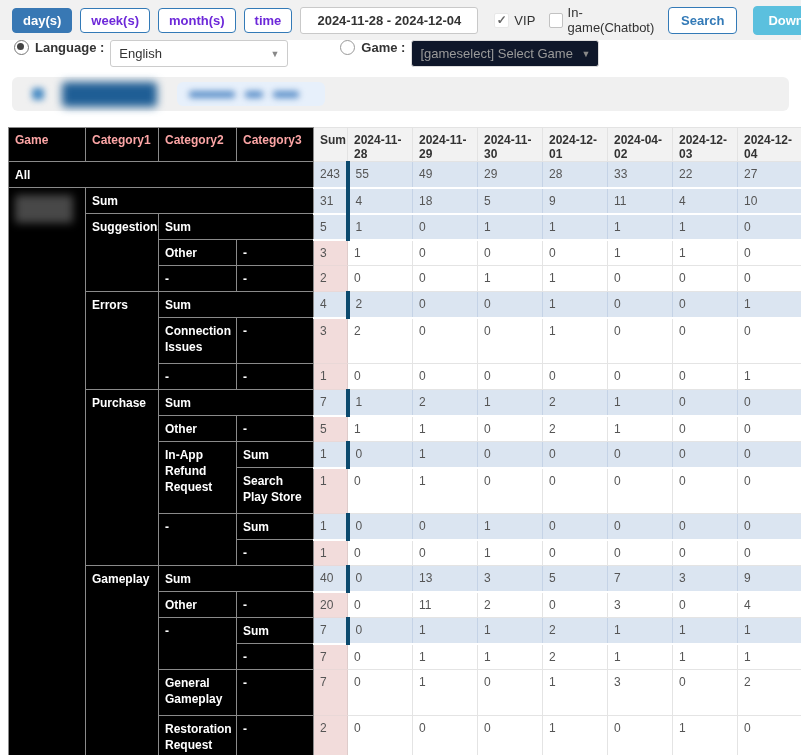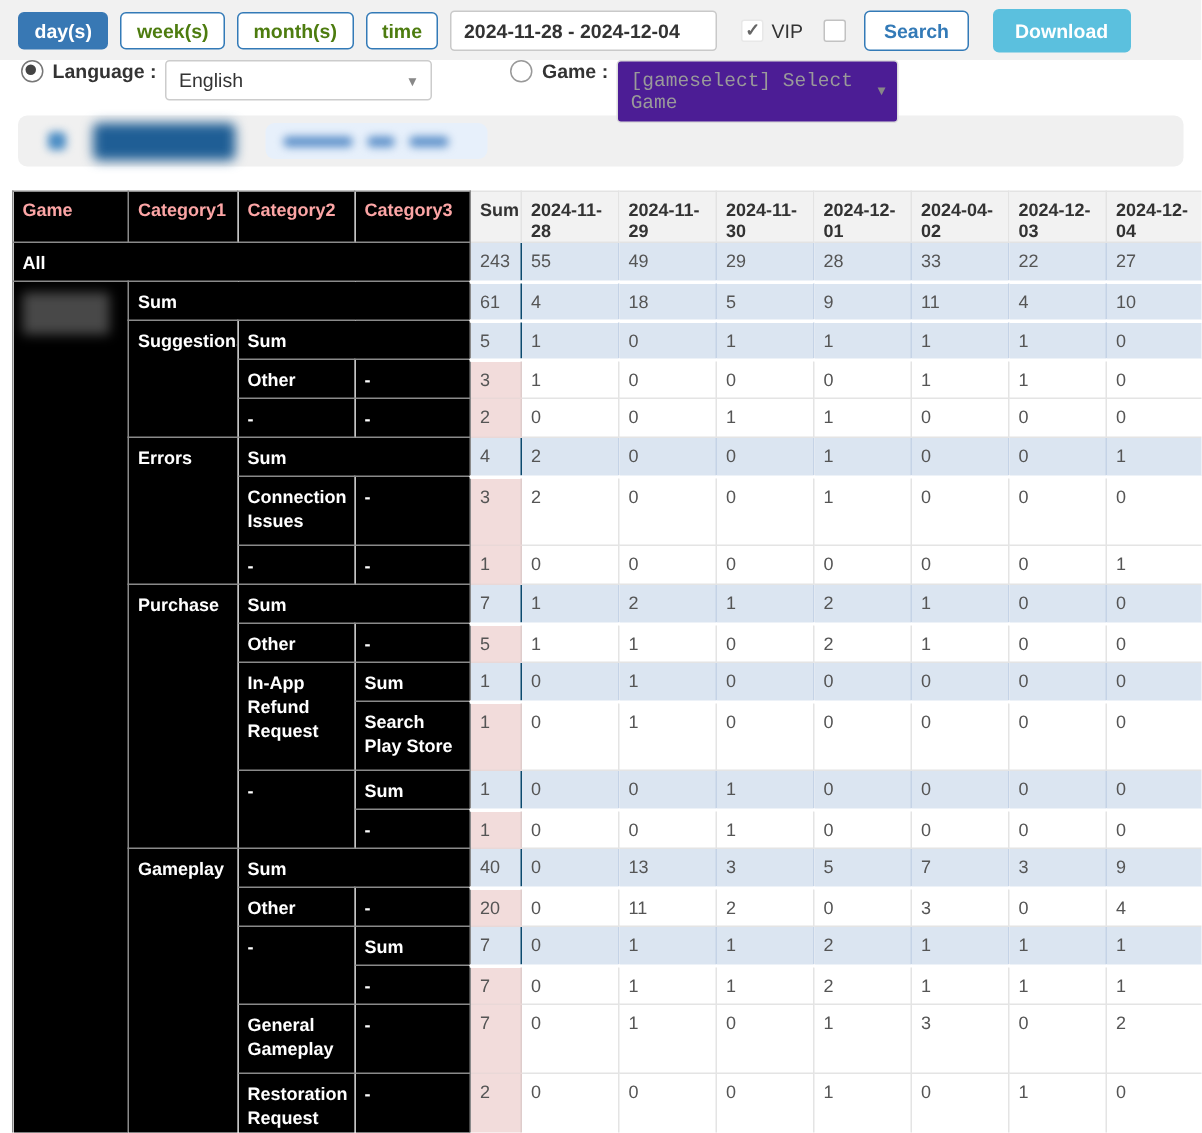--- a/index.html
+++ b/index.html
@@ -7,27 +7,27 @@
     width:801px;height:755px;overflow:hidden;background:#fff;
     font-family:"Liberation Sans",sans-serif;position:relative;
   }
   
   .topbar{
     background:#f1f1f1;height:40px;display:flex;align-items:center;
     gap:8px;padding-left:12px;box-sizing:border-box;
   }
   .pbtn{
     font-family:"Liberation Sans",sans-serif;font-size:13px;font-weight:bold;
-    color:#4d7c0f;background:#fff;border:1px solid #337ab7;border-radius:4px;
+    color:#6d28d9;background:#fff;border:1px solid #337ab7;border-radius:4px;
     padding:4px 10px;cursor:pointer;
   }
   .pbtn.active{background:#3878b4;color:#fff;border-color:#3878b4;}
   .date-input{
     font-family:"Liberation Sans",sans-serif;font-size:13px;font-weight:bold;color:#333;
-    border:1px solid #c9c9c9;border-radius:3px;padding:5px 8px;width:160px;background:#fff;
+    border:1px solid #c9c9c9;border-radius:3px;padding:5px 8px;width:160px;background:#fff;text-align:center;
   }
   .chk{display:inline-flex;align-items:center;gap:5px;font-size:13px;color:#333;}
   .box{
     width:13px;height:13px;border:1px solid #c2c2c2;background:#fff;border-radius:2px;
     display:inline-flex;align-items:center;justify-content:center;
     font-size:12px;color:#666;font-weight:bold;line-height:1;
   }
   .box .mark{visibility:hidden;}
   .box.checked{border-color:#e8e8e8;}
   .box.checked .mark{visibility:visible;}
@@ -46,21 +46,21 @@
   .radio{width:13px;height:13px;border-radius:50%;border:1px solid #999;background:#fff;position:relative;display:inline-block;}
   .radio.sel{border-color:#777;}
   .radio.sel::after{content:"";position:absolute;left:2px;top:2px;width:7px;height:7px;border-radius:50%;background:#444;}
   .flabel{font-size:13px;font-weight:bold;color:#333;}
   .select{
     display:flex;align-items:center;justify-content:space-between;
     border:1px solid #ccc;border-radius:3px;background:#fff;
     font-size:13px;color:#333;padding:5px 8px;width:160px;cursor:pointer;
   }
   .select .caret{font-size:9px;color:#888;}
-  .select.disabled{background:#4c1d95;border-color:#ddd;color:#9a9a9a;width:170px;font-family:Liberation Mono, monospace;}
+  .select.disabled{background:#0f172a;border-color:#ddd;color:#9a9a9a;width:170px;}
   .gamegap{width:40px;}
   
   .blurbar{
     margin:2px 12px 0 12px;background:#f0f0f0;border-radius:6px;height:34px;
     display:flex;align-items:center;gap:0;padding-left:20px;box-sizing:border-box;
   }
   .blur-ico{width:12px;height:12px;background:#4a8cc4;border-radius:3px;filter:blur(3px);}
   .blur-btn{width:95px;height:25px;background:#1f5e95;border-radius:4px;filter:blur(4px);margin-left:18px;}
   .blur-pill{
     width:148px;height:24px;background:#e7f0fb;border-radius:6px;margin-left:20px;
@@ -71,21 +71,21 @@
   
   .tablewrap{margin:16px 0 0 8px;}
   table{border-collapse:collapse;table-layout:fixed;font-size:12px;width:794px;border:1px solid #555;}
   td{padding:5px 6px 0 6px;vertical-align:top;box-sizing:border-box;overflow:hidden;}
   tr{height:26px;}
   tr.tall{height:46px;margin-left:33px;}
   tr.hdr{height:28px;}
   td.hb{background:#000;color:#fca5a5;font-weight:bold;border:1px solid #8a8a8a;}
   td.hg{background:#f2f2f2;color:#333;font-weight:bold;border:1px solid #e3e3e3;}
   td.cat{background:#000;color:#fff;font-weight:bold;border:1px solid #8a8a8a;line-height:1.35;}
-  td.sb{background:#dbe5f1;color:#555;border-right:1px solid #0c4a6e;border-bottom:2px solid #fff;}
+  td.sb{background:#dbe5f1;color:#555;border-right:4px solid #0c4a6e;border-bottom:2px solid #fff;}
   td.sp{background:#f2dcdb;color:#555;border-right:1px solid #decccb;border-bottom:1px solid #e9d8d7;}
   td.vb{background:#dbe5f1;color:#555;border-right:1px solid #c5d3e6;border-bottom:2px solid #fff;}
   td.vw{background:#fff;color:#555;border-right:1px solid #e4e4e4;border-bottom:1px solid #e4e4e4;}
   .blur-name{width:58px;height:28px;background:#484848;border-radius:2px;filter:blur(4px);margin-top:2px;}
 </style>
 </head>
 <body>
 
 <div class="topbar">
   <span style="display:inline-flex;gap:8px;">
@@ -98,20 +98,21 @@
   <span class="chk" style="margin-left:8px;">
     <span class="box checked">
         <span class="mark">✓</span>
       </span>
     <span>VIP</span>
   </span>
   <span class="chk" style="margin-left:6px;">
     <span class="box">
         <span class="mark">✓</span>
       </span>
+    <span>In-game(Chatbot)</span>
   </span>
   <button class="btn-search">Search</button>
   <button class="btn-download">Download</button>
 </div>
 
 <div class="filterbar">
   <span class="radio sel"></span>
   <span class="flabel">Language :</span>
   <span class="select">
     <span>English</span>
@@ -176,21 +177,21 @@
           <td class="vb">28</td>
           <td class="vb">33</td>
           <td class="vb">22</td>
           <td class="vb">27</td>
         </tr>
         <tr>
           <td class="cat" rowspan="19">
             <div class="blur-name"></div>
           </td>
           <td class="cat" colspan="3">Sum</td>
-          <td class="sb">61</td>
+          <td class="sb">31</td>
           <td class="vb">4</td>
           <td class="vb">18</td>
           <td class="vb">5</td>
           <td class="vb">9</td>
           <td class="vb">11</td>
           <td class="vb">4</td>
           <td class="vb">10</td>
         </tr>
         <tr>
           <td class="cat" rowspan="3">Suggestions</td>

